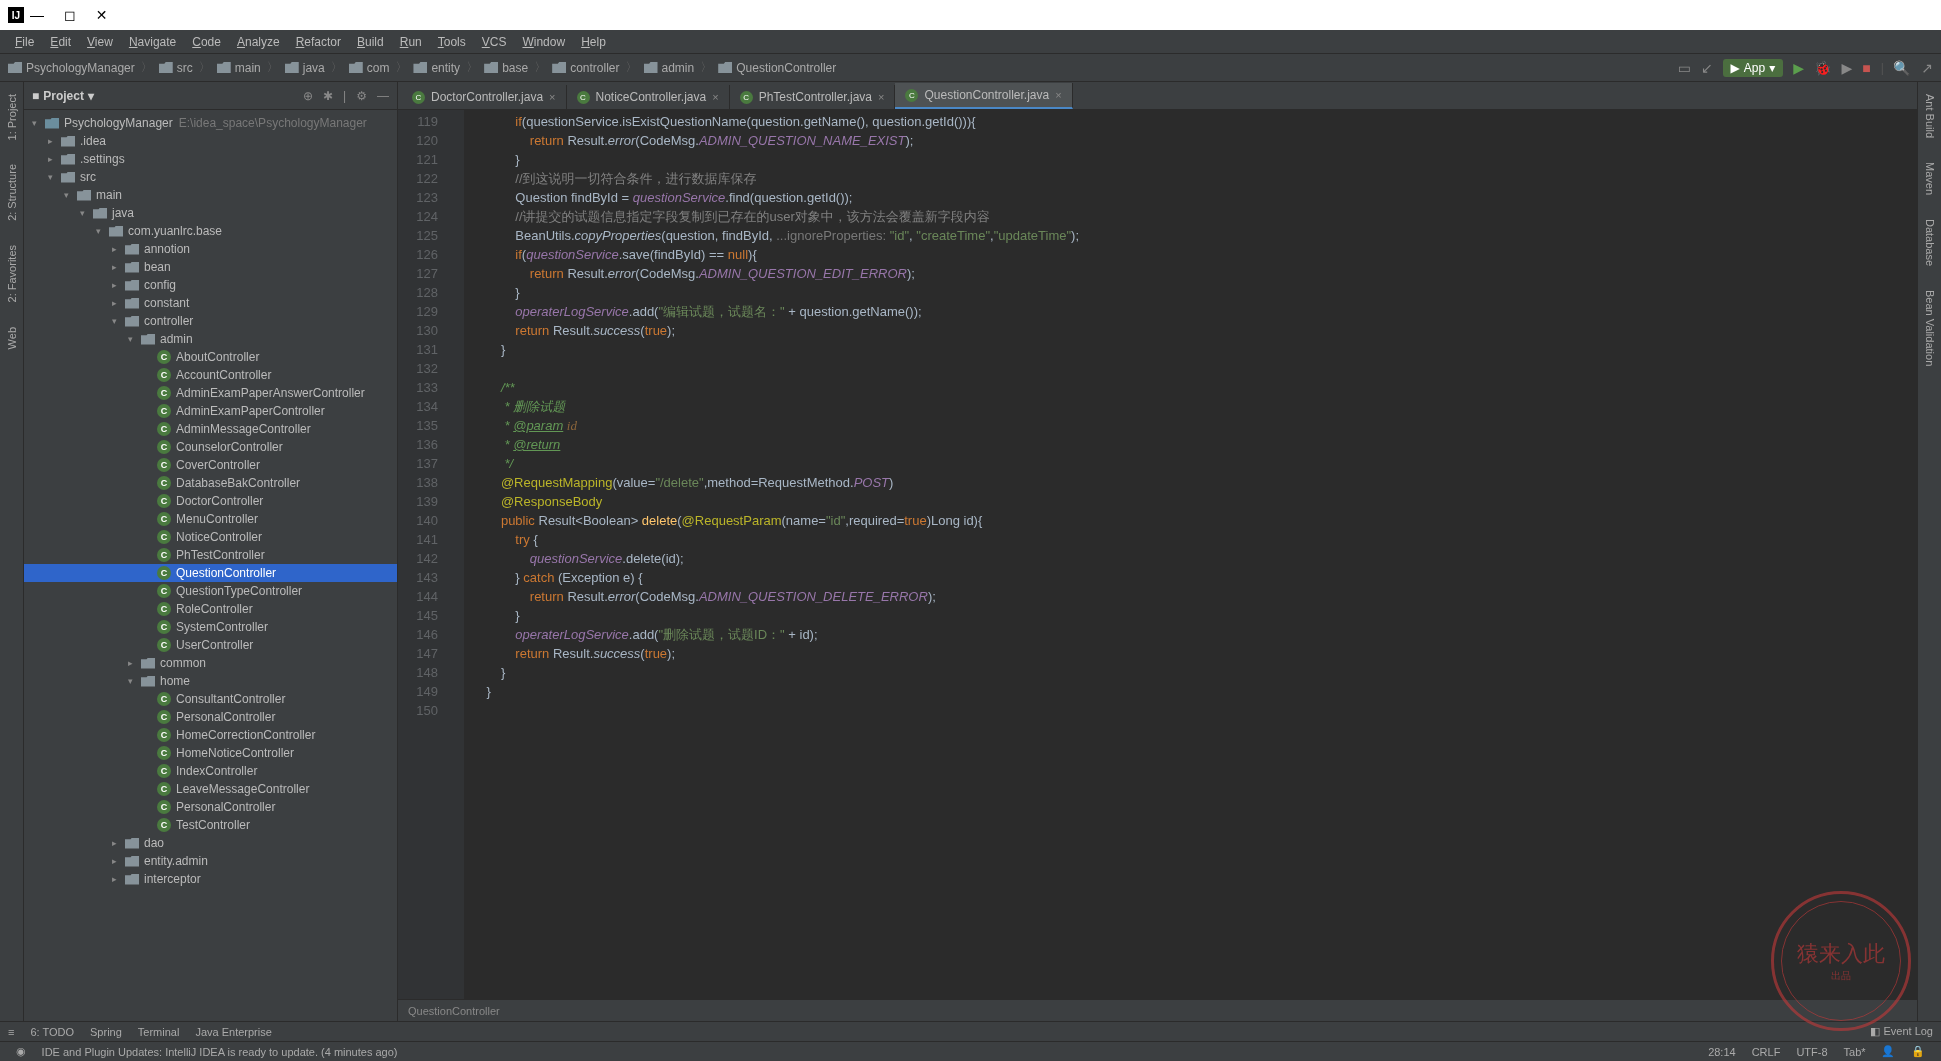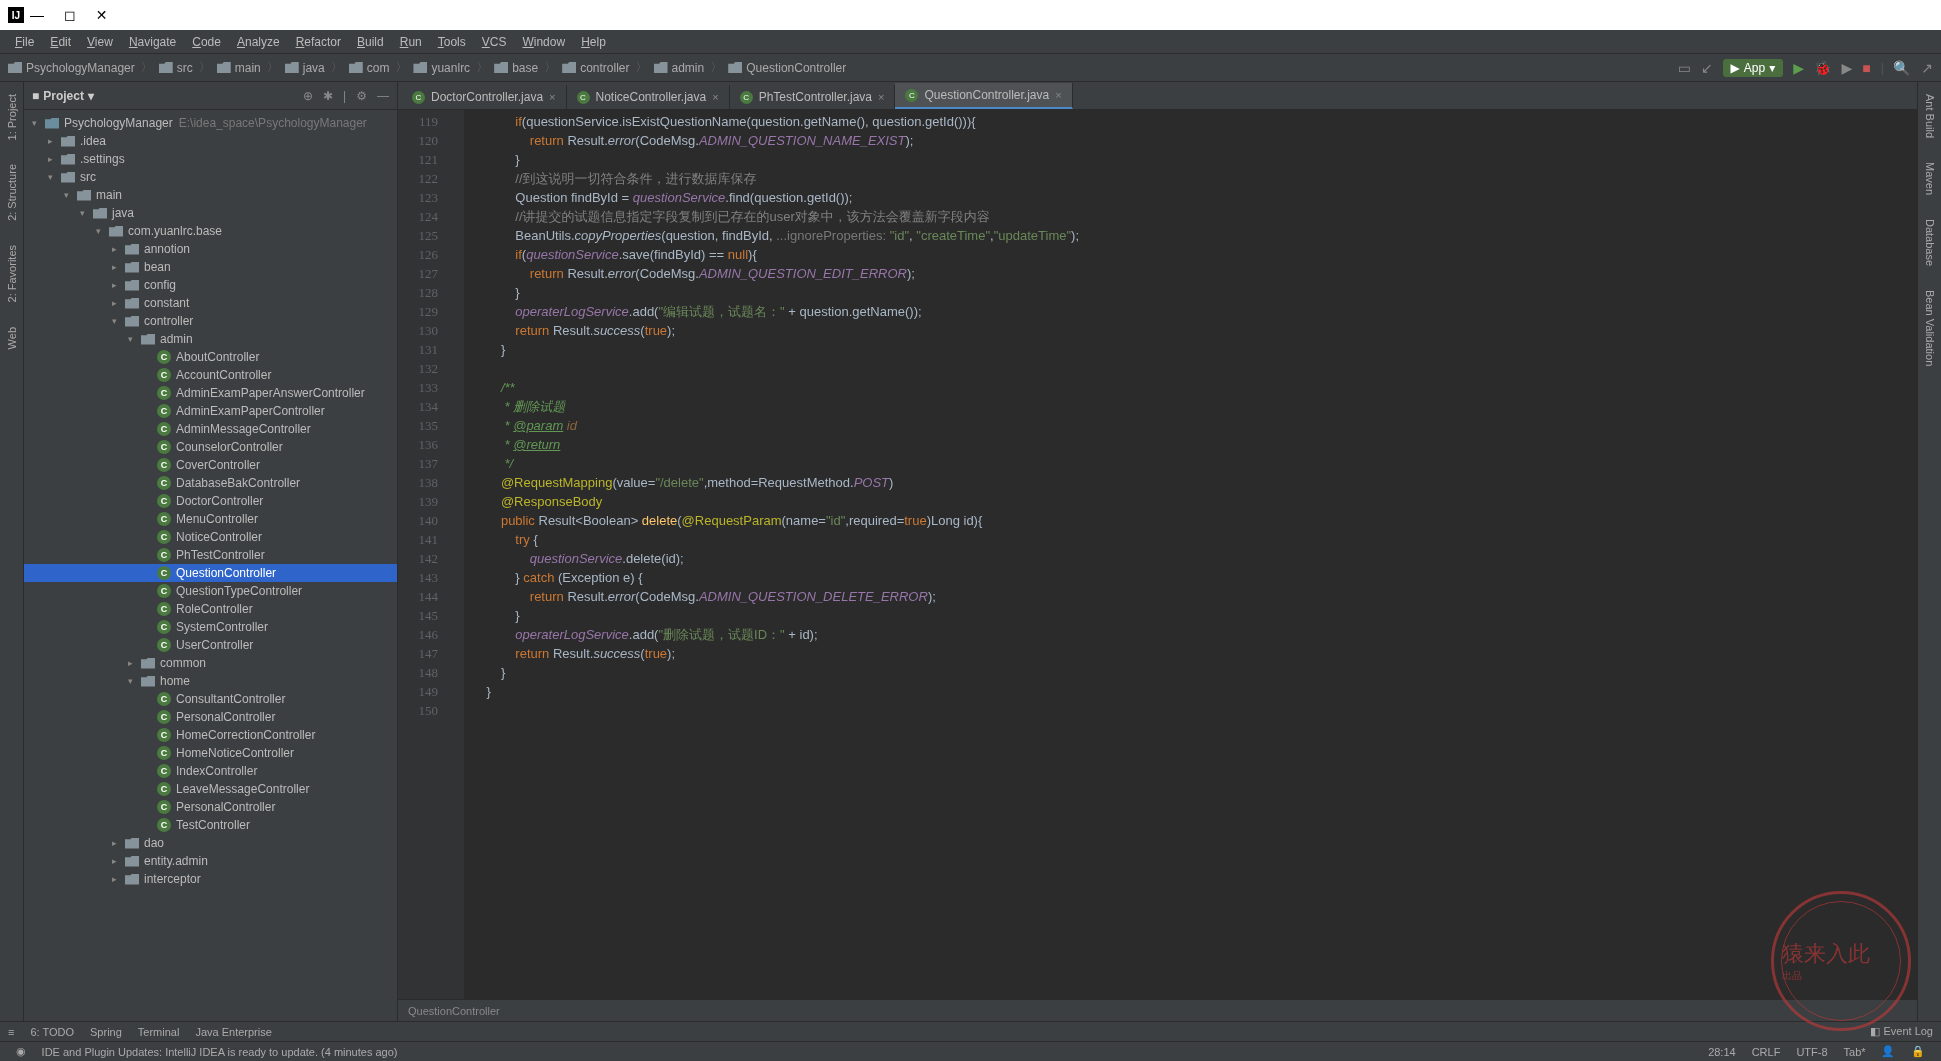--- a/index.html
+++ b/index.html
@@ -38,41 +38,41 @@
 .tree-row .hint { color:#787878; margin-left:6px; }
 .circle-c { width:14px; height:14px; border-radius:50%; background:#4a7a3f; display:flex; align-items:center; justify-content:center; font-size:9px; color:#fff; font-weight:bold; }
 .editor { flex:1; display:flex; flex-direction:column; background:#2b2b2b; }
 .tabs { height:28px; display:flex; align-items:flex-end; background:#3c3f41; border-bottom:1px solid #2b2b2b; padding-left:4px; }
 .tab-item { padding:5px 10px; background:#3c3f41; color:#bbb; display:flex; align-items:center; gap:6px; cursor:pointer; font-size:12px; border-right:1px solid #2b2b2b; }
 .tab-item.active { background:#4e5254; border-bottom:2px solid #4a88c7; }
 .tab-item .close { color:#888; font-size:11px; }
 .tab-item .cicon { width:13px; height:13px; border-radius:50%; background:#4a7a3f; display:flex; align-items:center; justify-content:center; font-size:8px; color:#fff; }
 .code-area { flex:1; display:flex; overflow:hidden; font-family:'Consolas','Monaco',monospace; font-size:13px; }
 .gutter-fold { width:16px; background:#313335; }
-.gutter { width:50px; background:#313335; color:#606366; text-align:right; padding:2px 10px 2px 0; line-height:19px;font-family:Liberation Serif, serif; }
+.gutter { width:50px; background:#313335; color:#606366; text-align:right; padding:2px 10px 2px 0; line-height:19px; }
 .code { flex:1; padding:2px 0 2px 8px; line-height:19px; color:#a9b7c6; white-space:pre; overflow:hidden; }
 .code .kw { color:#cc7832; }
 .code .str { color:#6a8759; }
 .code .com { color:#808080; }
 .code .doccom { color:#629755; font-style:italic; }
 .code .doctag { color:#629755; font-style:italic; text-decoration:underline; }
-.code .param { color:#8a653b; font-style:italic; }
+.code .param { color:#8a653b; font-style:italic;font-family:Liberation Serif, serif; }
 .code .ann { color:#bbb529; }
 .code .fld { color:#9876aa; font-style:italic;margin-top:40px; }
 .code .stat { font-style:italic; }
 .code .mth { color:#ffc66d; }
 .code .gray { color:#787878;text-align:right; }
 .breadcrumb-bar { height:22px; background:#3c3f41; border-top:1px solid #2b2b2b; padding:0 10px; display:flex; align-items:center; color:#888; font-size:11px; }
 .bottom-tools { height:20px; background:#3c3f41; border-top:1px solid #2b2b2b; display:flex; align-items:center; padding:0 8px; gap:16px; color:#aaa; font-size:11px; }
 .bottom-tools .spacer { flex:1; }
 .statusbar { height:20px; background:#3c3f41; border-top:1px solid #2b2b2b; display:flex; align-items:center; padding:0 8px; color:#aaa; font-size:11px; }
 .statusbar .spacer { flex:1; }
 .statusbar span { margin:0 8px; }
 .watermark { position:fixed; right:30px; bottom:30px; width:140px; height:140px; border:3px solid #c43a3a; border-radius:50%; display:flex; align-items:center; justify-content:center; color:#c43a3a; font-size:22px; opacity:0.6; flex-direction:column; font-family:'KaiTi',serif; pointer-events:none; }
-.watermark .inner { border:1px solid #c43a3a; border-radius:50%; width:120px; height:120px; display:flex; justify-content:center; flex-direction:column; }
+.watermark .inner { border:1px solid #c43a3a; border-radius:50%; width:120px; height:120px; display:flex; align-items:center; justify-content:center; flex-direction:column; }
 </style>
 </head>
 <body>
 
 <div class="titlebar">
   <div class="appicon">IJ</div>
   <div class="winctrl">
     <span>—</span>
     <span>◻</span>
     <span>✕</span>
@@ -106,21 +106,21 @@
       <span class="folder-ico"></span>
       <span>main</span>
       <span class="sep">〉</span>
       <span class="folder-ico"></span>
       <span>java</span>
       <span class="sep">〉</span>
       <span class="folder-ico"></span>
       <span>com</span>
       <span class="sep">〉</span>
       <span class="folder-ico"></span>
-      <span>yuanlrc</span>
+      <span>entity</span>
       <span class="sep">〉</span>
       <span class="folder-ico"></span>
       <span>base</span>
       <span class="sep">〉</span>
       <span class="folder-ico"></span>
       <span>controller</span>
       <span class="sep">〉</span>
       <span class="folder-ico"></span>
       <span>admin</span>
       <span class="sep">〉</span>

